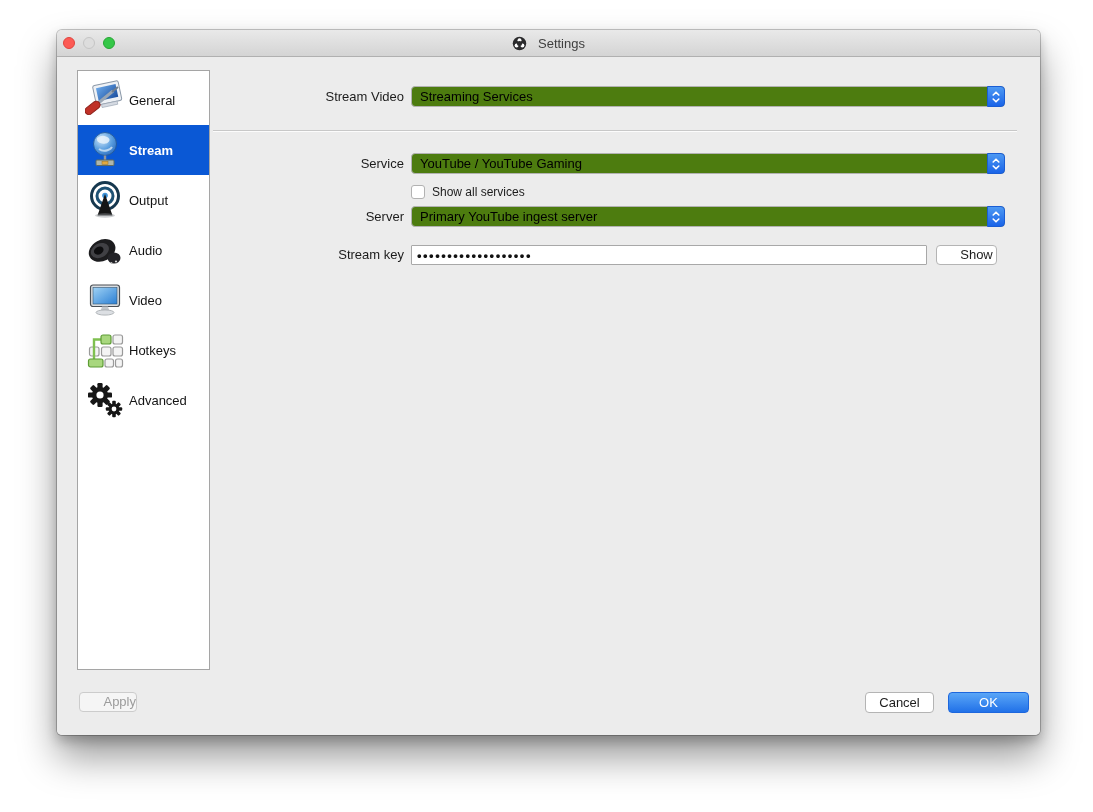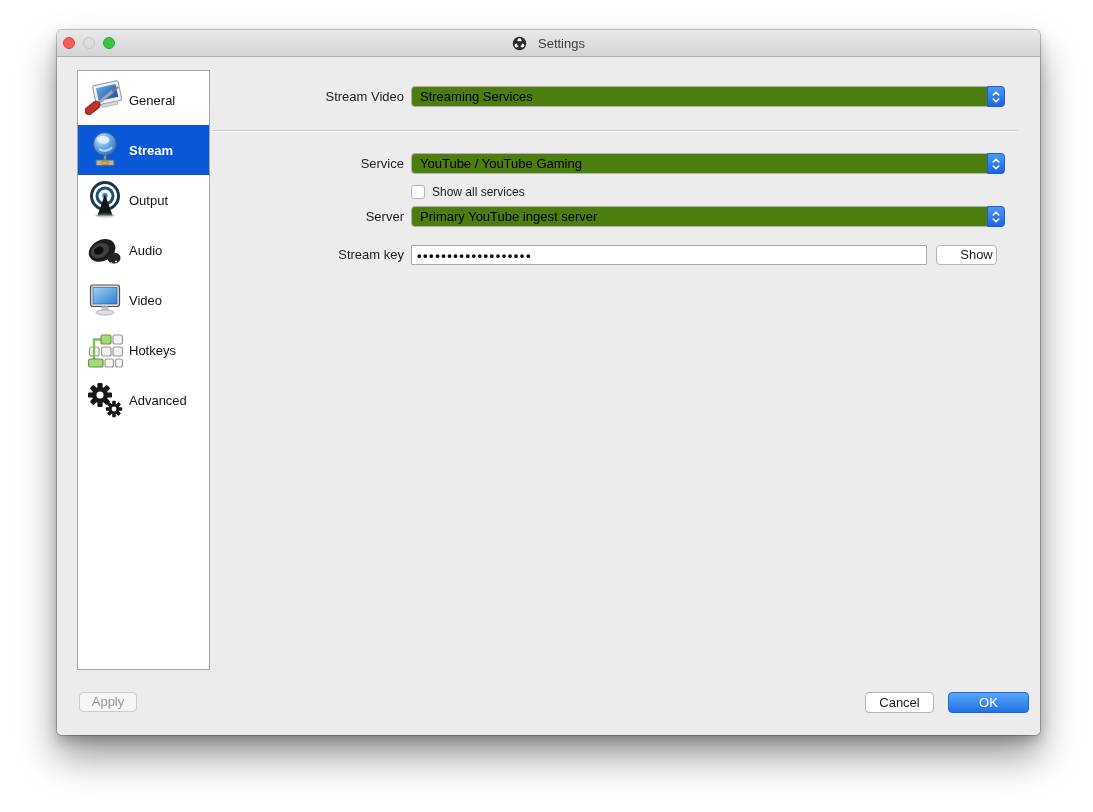--- a/index.html
+++ b/index.html
@@ -59,21 +59,21 @@
 
   .key-input {
     position:absolute; left:354px; width:516px; height:20px;
     background:#ffffff; border:1px solid #a8a8a8; border-radius:1px;
     font-family:"Liberation Sans", sans-serif; font-size:13px; font-weight:bold;
     letter-spacing:1.5px; color:#111; padding:0 5px; outline:none;
   }
 
   .btn { position:absolute; font-size:13px; text-align:center; border-radius:4px; cursor:default; }
   .btn-show   { left:879px; width:61px; height:20px; line-height:18px; background:#ffffff; border:1px solid #b4b4b4; color:#1c1c1c;padding-left:20px; }
-  .btn-apply  { left:22px;  top:635px; width:58px; height:20px; line-height:18px; background:#f5f5f5; border:1px solid #cccccc; color:#9b9b9b; }
+  .btn-apply  { left:22px;  top:635px; width:58px; height:20px; line-height:18px; background:#f5f5f5; border:1px solid #cccccc; color:#9b9b9b;text-align:right; }
   .btn-cancel { left:808px; top:635px; width:69px; height:21px; line-height:19px; background:#ffffff; border:1px solid #b4b4b4; color:#1c1c1c; }
   .btn-ok     { left:891px; top:635px; width:81px; height:21px; line-height:19px; background:linear-gradient(#5aa6f7,#2171e8); border:1px solid #1d67dd; color:#ffffff; }
 
   
   .row-streamtype { top:29px; }
   .lbl-streamtype { top:29px; }
   .div-1          { top:73px; }
   .row-service    { top:96px; }
   .lbl-service    { top:96px; }
   .row-checkbox   { top:128px; }

